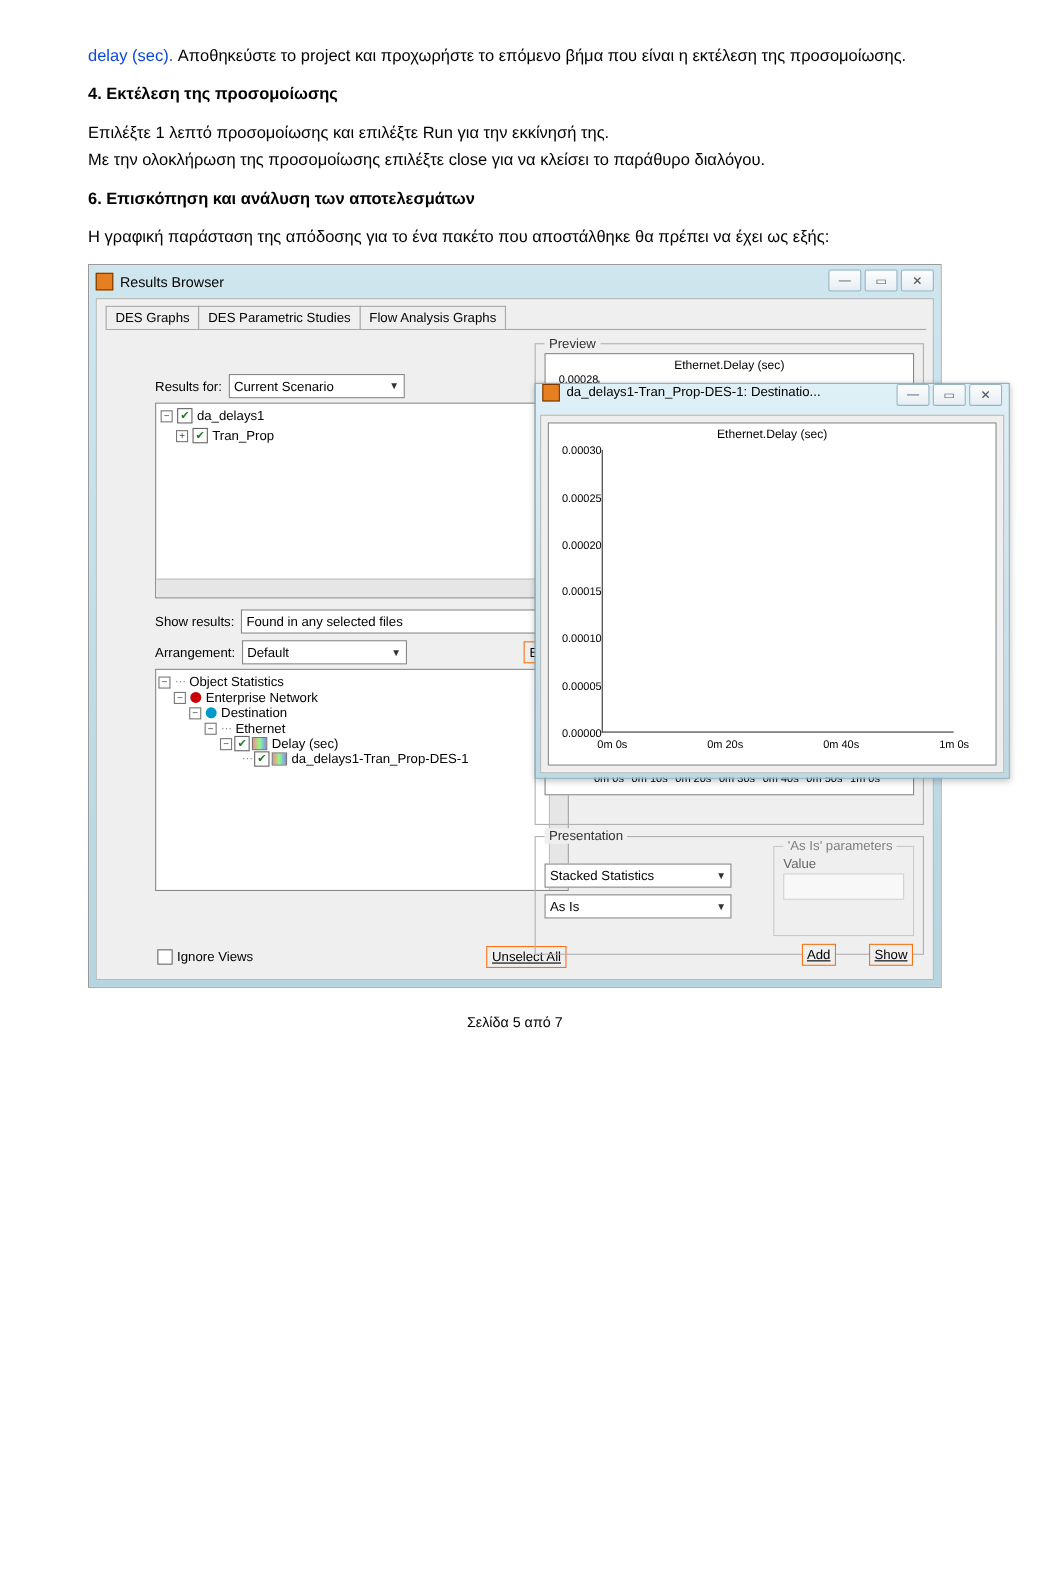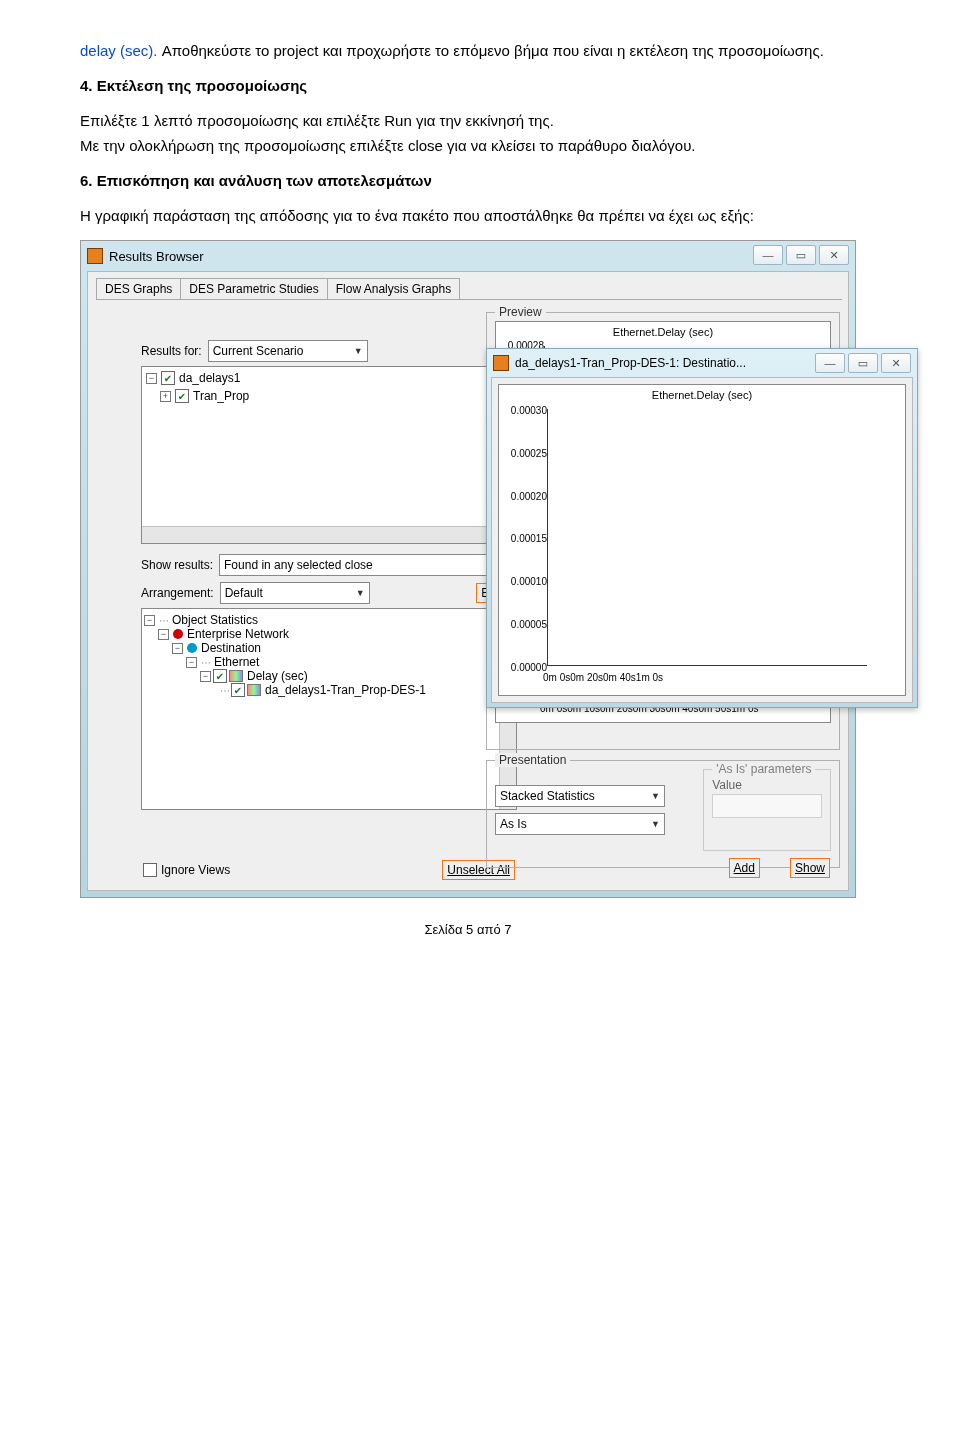--- a/index.html
+++ b/index.html
@@ -149,29 +149,29 @@
   }
   .chart-area {
     background:#fff; border:1px solid #888; position:relative;
   }
   .chart-title { text-align:center; font-size:11px; padding:4px 0; }
   .plot {
     position:relative; margin:4px 38px 4px 48px; height:var(--ph);
     border-left:1px solid #333; border-bottom:1px solid #333;
   }
   .ylabels { position:absolute; left:4px; top:18px; bottom:22px; width:44px; font-size:10px; display:flex; flex-direction:column; justify-content:space-between; text-align:right;}
-  .xlabels { display:flex; justify-content:flex-start; font-size:10px; padding:2px 30px 4px 44px;}
+  .xlabels { display:flex; justify-content:space-between; font-size:10px; padding:2px 30px 4px 44px;}
   .mini-window {
     position:absolute; left:398px; top:76px; width:430px;
     background:linear-gradient(#dff0f7,#bcd9e5);
     border:1px solid #89a9b6;
     box-shadow:0 2px 6px rgba(0,0,0,.25);
   }
   .mini-title {
-    display:flex; align-items:center; height:28px; padding:0 6px;
+    display:flex; align-items:flex-start; height:28px; padding:0 6px;
     font-size:12px;
   }
   .mini-title .rb-title-icon { margin-right:6px; }
   .mini-title .wctrl { position:static; margin-left:auto; }
   .mini-inner { background:#efefef; margin:0 4px 4px 4px; border:1px solid #b8b8b8; padding:6px; }
   .right-bottom {
     position:absolute; left:0; right:0; bottom:0;
     display:flex; align-items:flex-start; justify-content:flex-end;
     gap:30px; font-size:12px; padding:4px 10px;
   }
@@ -235,21 +235,21 @@
               <span class="chk">✔</span>
               <span>Tran_Prop</span>
             </div>
             <div class="scroll-v"></div>
             <div class="scroll-h"></div>
           </div>
 
           <div class="row" style="gap:6px; padding-top:10px;">
             <span class="lbl">Show results:</span>
             <div class="select" style="flex:1">
-              <span>Found in any selected close</span>
+              <span>Found in any selected files</span>
                 <span class="arrow">▼</span>
             </div>
           </div>
           <div class="row" style="gap:6px; padding-top:6px;justify-content:flex-end;">
             <span class="lbl">Arrangement:</span>
             <div class="select" style="width:140px">
               <span>Default</span>
                 <span class="arrow">▼</span>
             </div>
             <span style="flex:1"></span>

